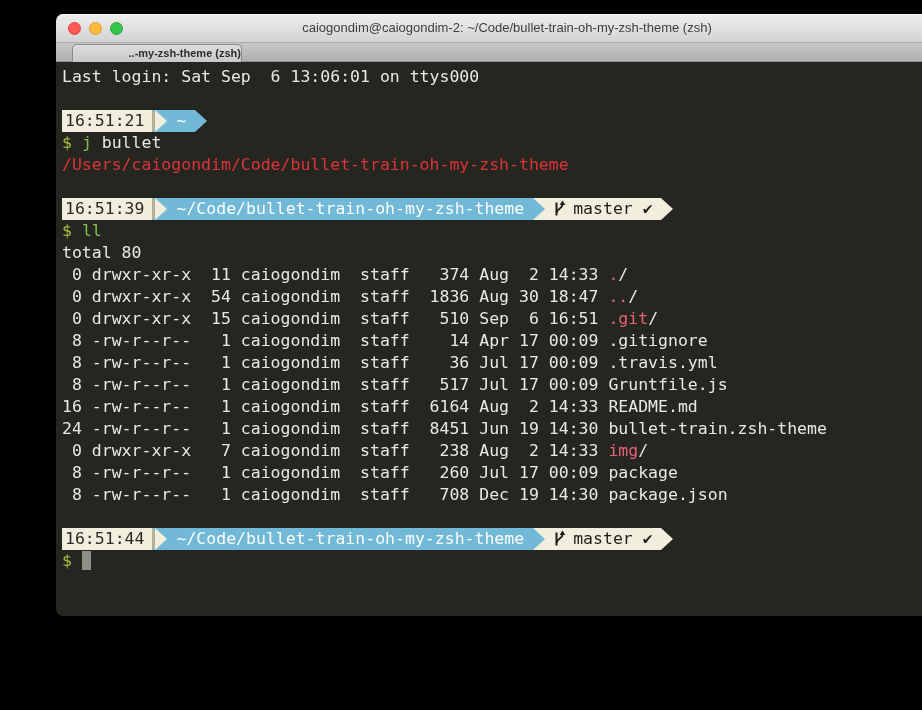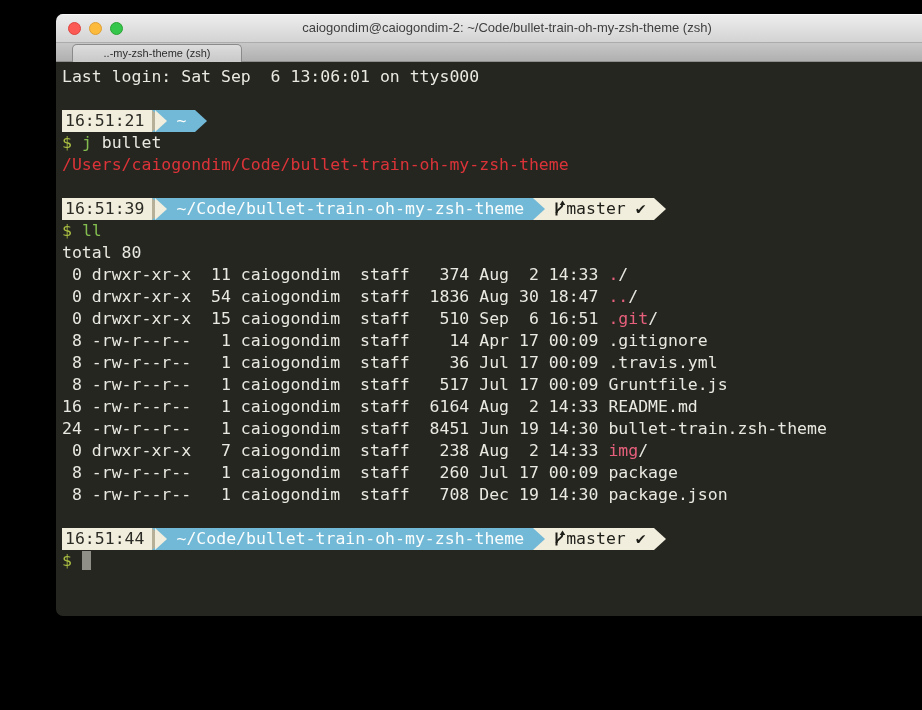--- a/index.html
+++ b/index.html
@@ -29,42 +29,42 @@
   .tabbar {
     height:19px; flex:0 0 19px; position:relative;
     background:linear-gradient(#c7c7c7,#b0b0b0);
     border-bottom:1px solid #8f8f8f;
   }
   .tab {
     position:absolute; left:16px; top:1px; height:18px; width:170px;
     background:linear-gradient(#dddddd,#c8c8c8);
     border:1px solid #8a8a8a; border-bottom:none;
     border-radius:5px 5px 0 0;
-    font-size:11px; font-weight:normal; color:#2d2d2d;
-    text-align:center; line-height:17px; white-space:nowrap;
+    font-size:11px; font-weight:bold; color:#2d2d2d;
+    text-align:right; line-height:17px; white-space:nowrap;
   }
 
   .screen {
     flex:1 1 auto; background:#262621; color:#e9e9e1;
     font-family:"DejaVu Sans Mono", monospace;
     font-size:16.5px; line-height:22px;
     padding:4px 0 0 6px; overflow:hidden;
   }
   .line { height:22px; white-space:pre; }
   .dollar { color:#a8bd41; }
   .cmd    { color:#84bd4f; }
   .red    { color:#dc3338; }
   .pink   { color:#e7607b; }
 
   .prompt { display:flex; align-items:stretch; }
   .seg { display:inline-flex; align-items:center; height:22px; white-space:pre; }
   .seg.time { background:#f2eedd; color:#2b2b25; padding:0 8px 0 3px; }
   .seg.path { background:#72b9d7; color:#fbfdfc; padding:0 9px; }
   .seg.git  { background:#f2eedd; color:#1e1e19; padding:0 8px 0 6px; }
-  .seg.git .branch-name { margin-left:0; }
+  .seg.git .branch-name { margin-left:7px; }
   .seg.git .check { margin-left:10px; font-weight:bold; }
   .sep { display:block; height:22px; }
 
   .cursor {
     display:inline-block; width:9px; height:19px;
     background:#8f8f87; vertical-align:-4px;
   }
 </style>
 </head>
 <body>

